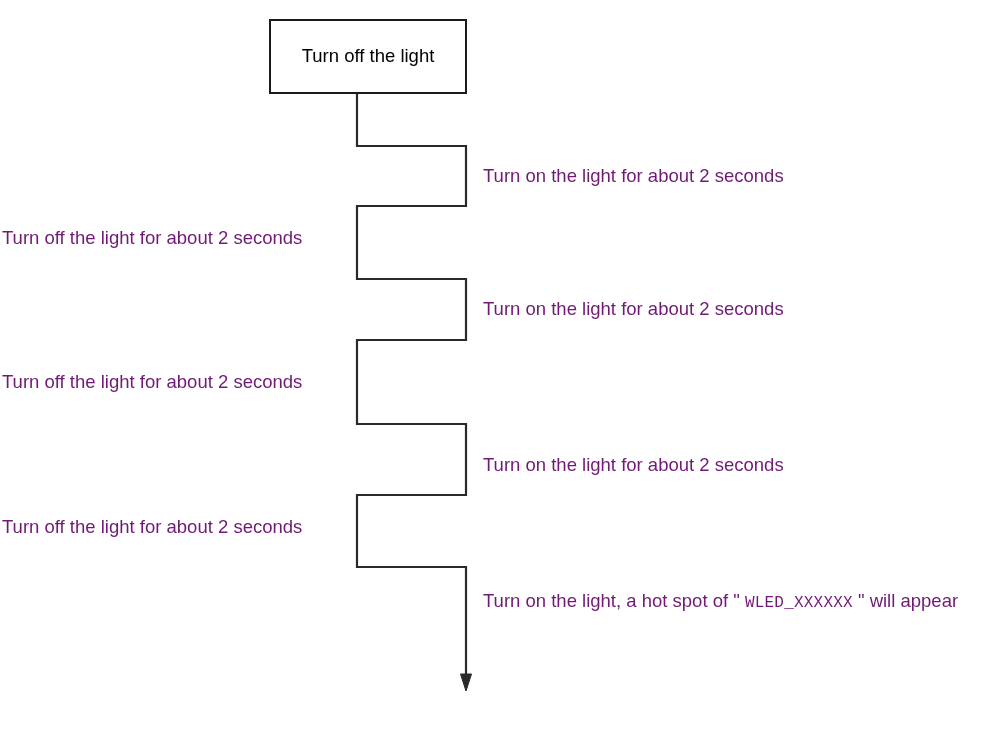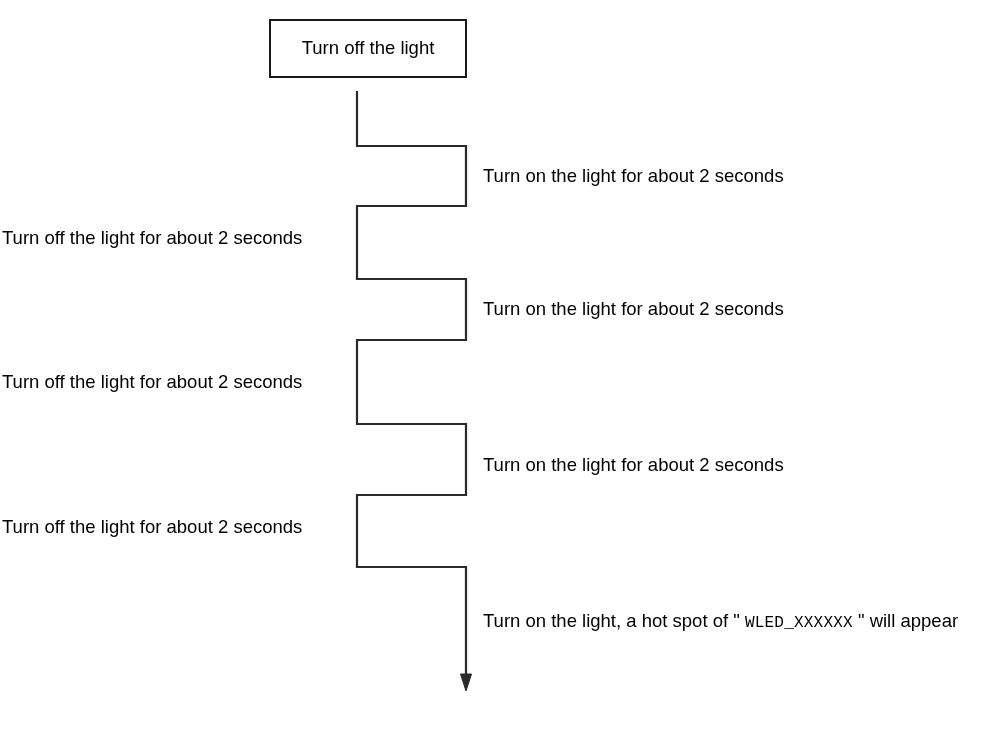--- a/index.html
+++ b/index.html
@@ -24,38 +24,38 @@
   .diagram-svg {
     position: absolute;
     left: 0;
     top: 0;
   }
   .node-box {
     position: absolute;
     left: 269px;
     top: 19px;
     width: 198px;
-    height: 59px;
+    height: 75px;
     border: 2px solid #1a1a1a;
     box-sizing: border-box;
     background: #ffffff;
     display: flex;
     align-items: center;
     justify-content: center;
   }
   .node-box-label {
     font-size: 18.5px;
     color: #000000;
     line-height: 1.1;
     white-space: nowrap;
   }
   .edge-label {
     position: absolute;
     font-size: 18.5px;
-    color: #000000;
+    color: #701a75;
     white-space: nowrap;
     line-height: 1;
   }
   .edge-label.right {
     left: 483px;
   }
   .edge-label.left {
     left: 2px;
   }
   .mono {
@@ -102,17 +102,17 @@
   <div class="edge-label left" style="top:229px;">Turn off the light for about 2 seconds</div>
 
   <div class="edge-label right" style="top:300px;">Turn on the light for about 2 seconds</div>
 
   <div class="edge-label left" style="top:373px;">Turn off the light for about 2 seconds</div>
 
   <div class="edge-label right" style="top:456px;">Turn on the light for about 2 seconds</div>
 
   <div class="edge-label left" style="top:518px;">Turn off the light for about 2 seconds</div>
 
-  <div class="edge-label right" style="top:592px;margin-top:20px;">
+  <div class="edge-label right" style="top:592px;">
     <span>Turn on the light, a hot spot of " </span><span class="mono">WLED_XXXXXX</span><span> " will appear</span>
   </div>
 
 </div>
 
 </body></html>

